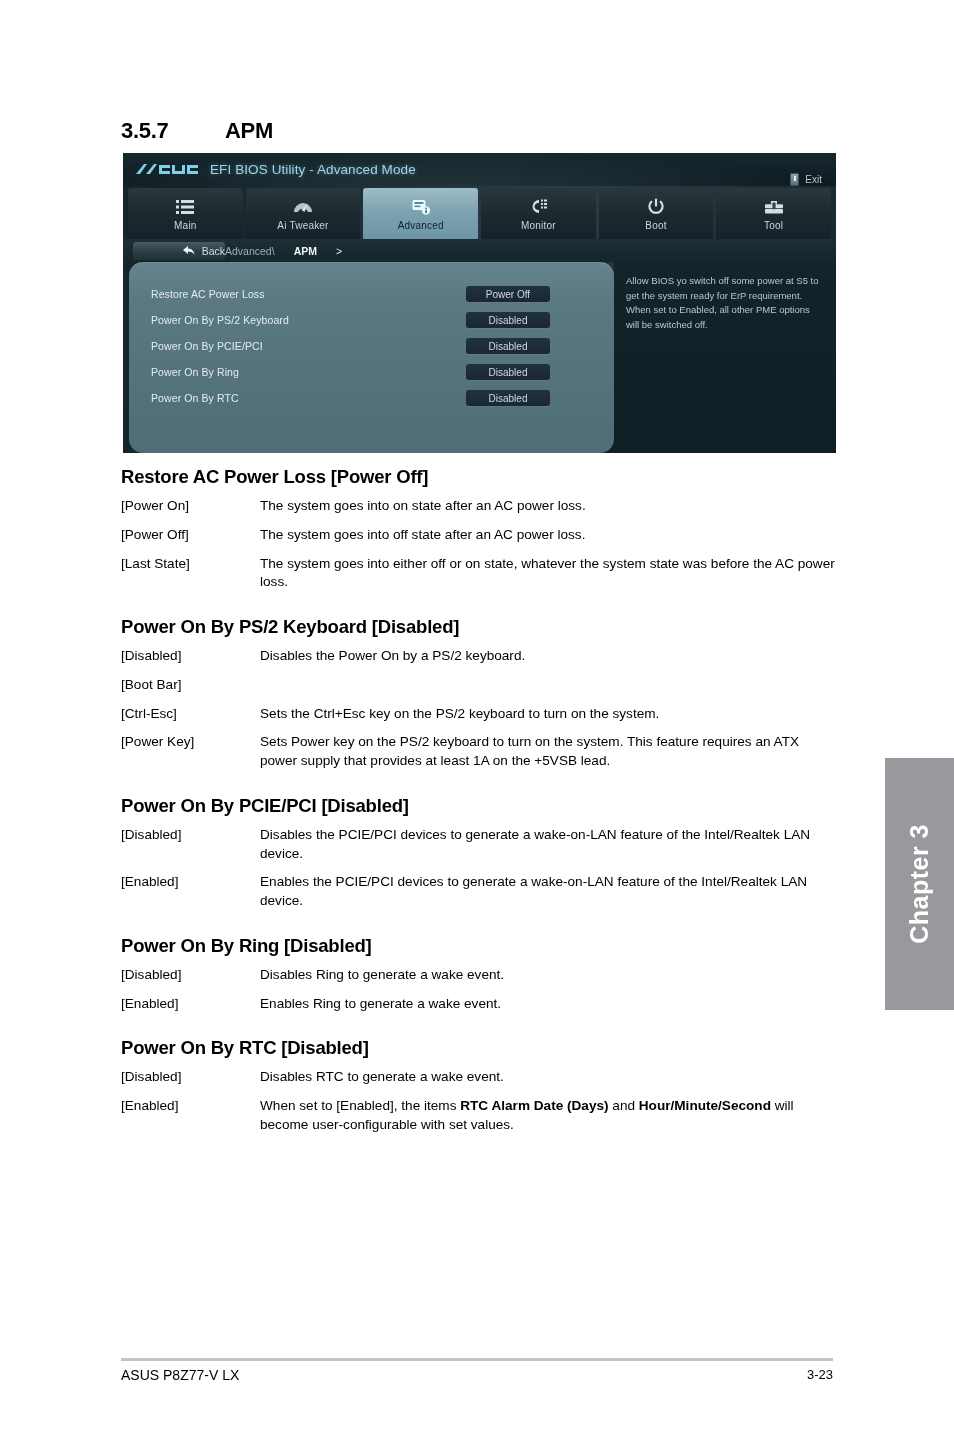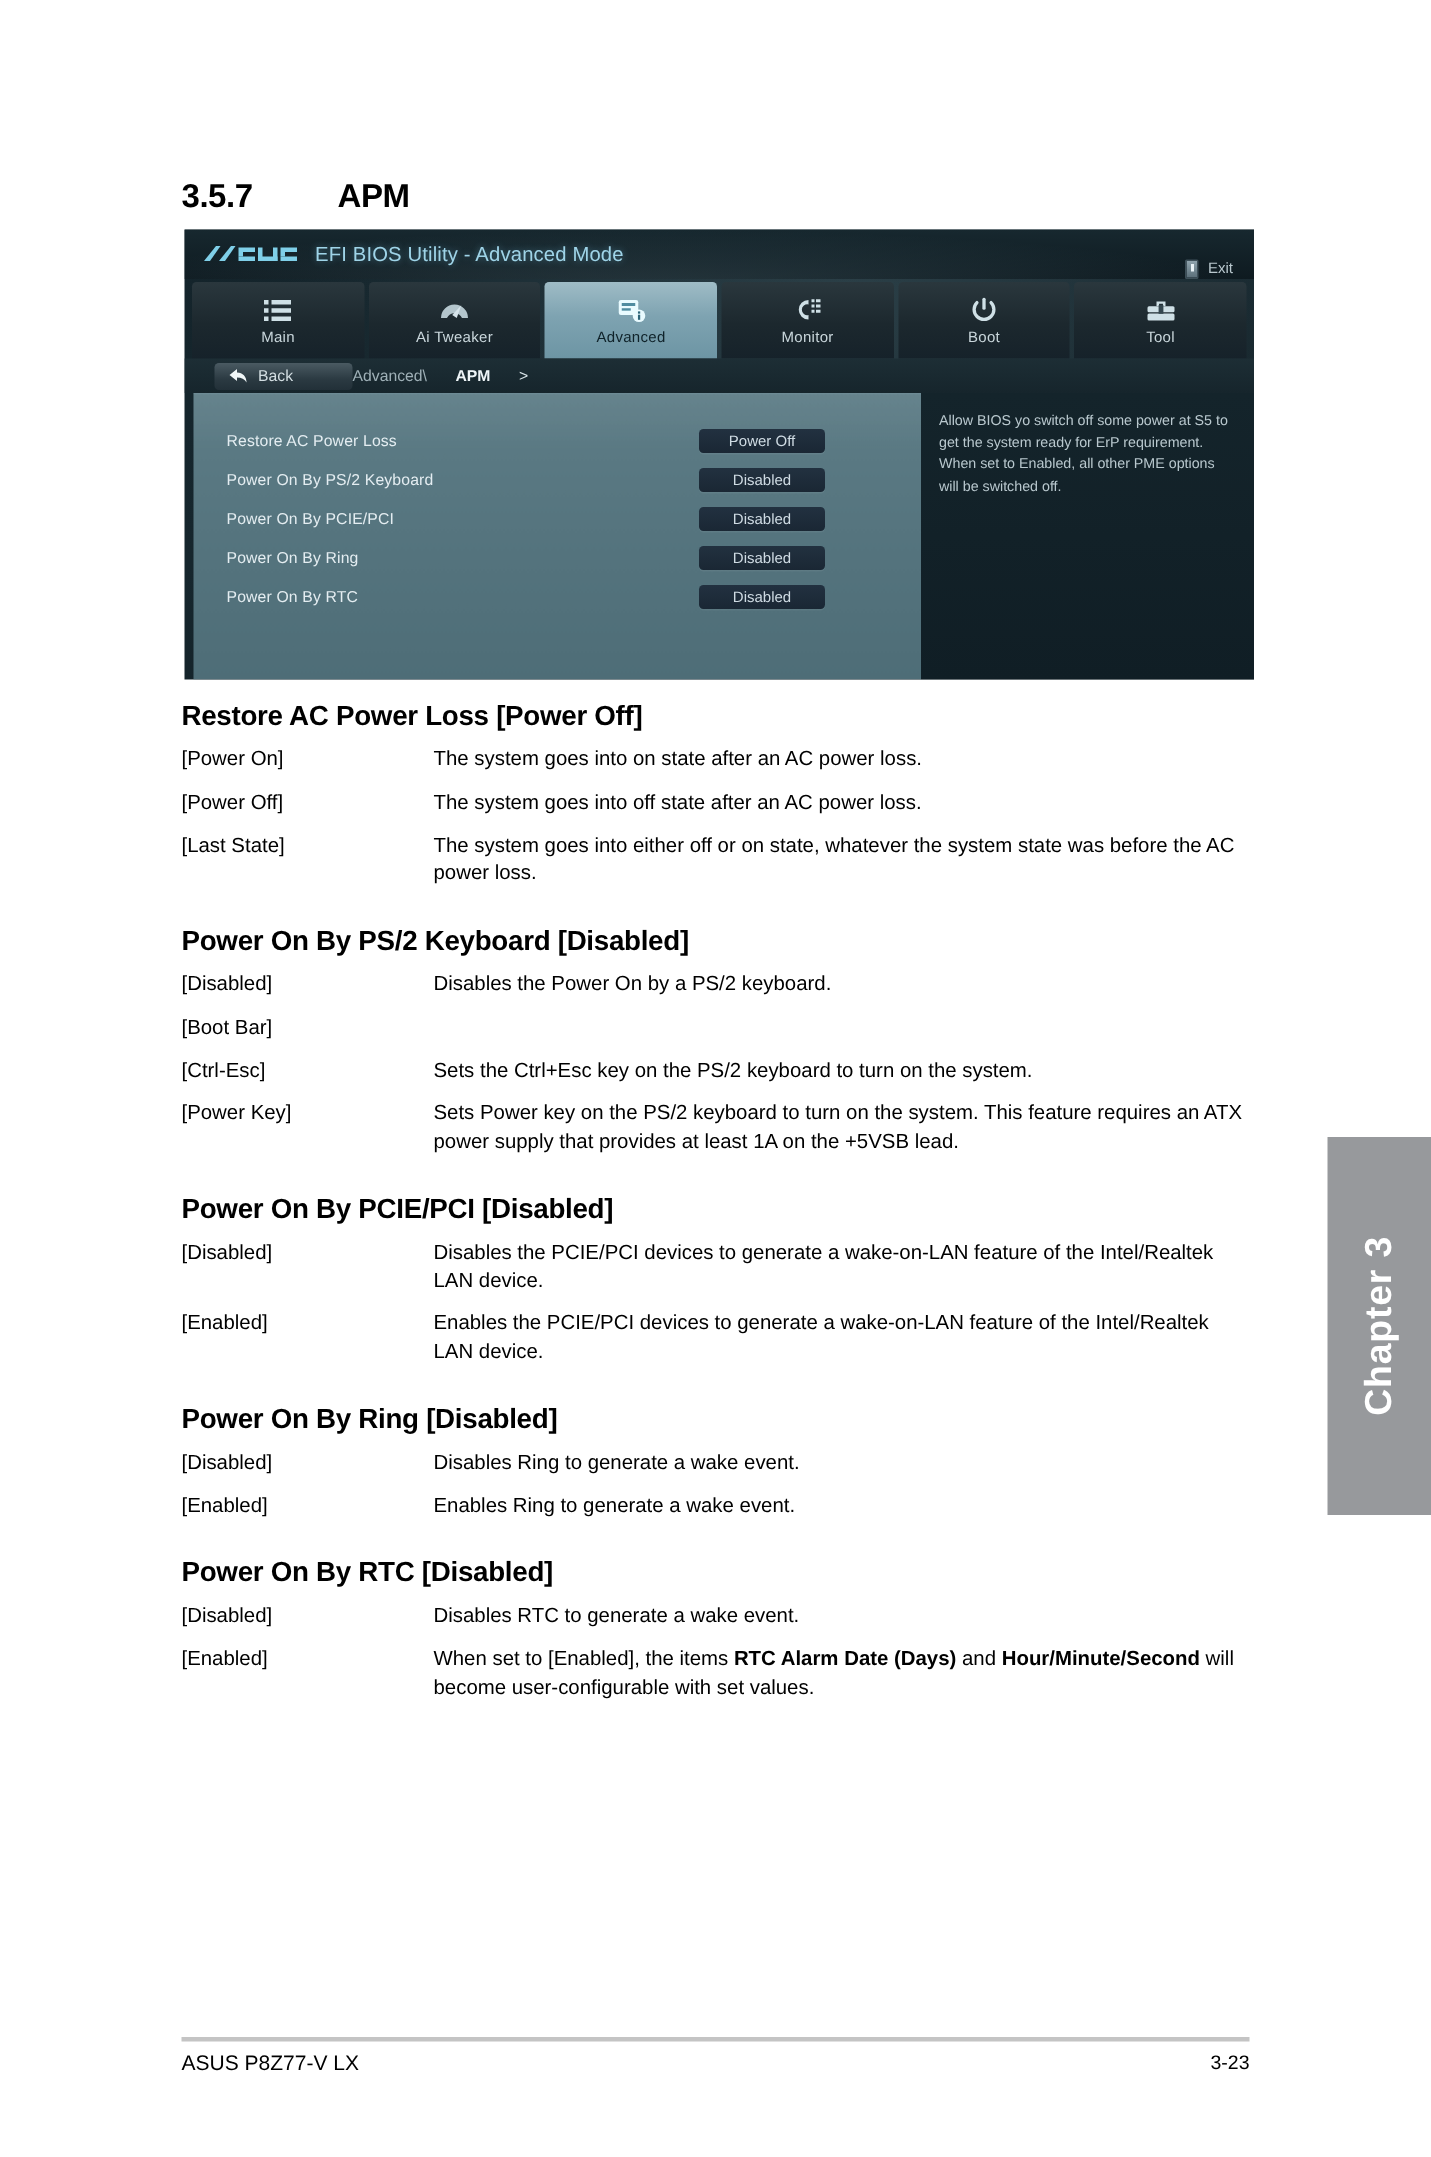--- a/index.html
+++ b/index.html
@@ -111,26 +111,27 @@
   .bios-tab.active .tab-label { color: #0f2229; }
 
   
   .bios-crumb {
     position: absolute; left: 0; top: 86px;
     width: 713px; height: 23px;
     background: linear-gradient(180deg, #1d2e35 0%, #16252c 100%);
     display: flex; align-items: center;
   }
   .back-btn {
-    margin-left: 20px;
+    margin-left: 10px;
     width: 92px; height: 18px;
     border-radius: 3px;
     background: linear-gradient(180deg, #4a5a62 0%, #2b3a42 60%, #223038 100%);
     display: flex; align-items: center; gap: 7px;
     padding-left: 9px;
+    justify-content: flex-end;
   }
   .back-arrow svg { display: block; }
   .back-label { font-size: 10.5px; color: #d3dee2; }
   .crumb-path {
     font-size: 10.5px;
     color: #9fb0b7;
     display: flex; align-items: baseline; gap: 19px; justify-content: flex-end;
   }
   .crumb-cur { color: #eef5f8; font-weight: bold; }
   .crumb-gt { color: #dbe6ea; }
@@ -142,20 +143,21 @@
     display: flex;
   }
   .bios-left {
     width: 485px; height: 191px;
     margin-left: 6px;
     background:
       linear-gradient(180deg, rgba(255,255,255,0.055) 0%, rgba(255,255,255,0.0) 20%),
       linear-gradient(180deg, #5d7c86 0%, #55747e 50%, #4e6d77 100%);
     border-top: 1px solid rgba(190,215,225,0.28);
     padding: 18px 0 0 0;
+    border-radius: 14px;
   }
   .bios-right {
     flex: 1;
     background: linear-gradient(180deg, #14242b 0%, #101e25 100%);
     padding: 12px 14px 0 12px;
   }
   .help-text {
     font-size: 9.5px;
     line-height: 1.55;
     color: #b9c8ce;
@@ -193,21 +195,21 @@
   }
   .item-head.spaced { margin-top: 24px; }
   .defrow {
     display: flex;
     margin-bottom: 10px;
     font-size: 13.6px;
     line-height: 1.38;
     color: #000;
   }
   .defkey { width: 139px; flex: 0 0 139px; }
-  .defval { flex: 1; margin-left: 29px; }
+  .defval { flex: 1; }
   .defval b { font-weight: bold; }
 
   
   .chapter-tab {
     position: absolute;
     left: 885px; top: 758px;
     width: 69px; height: 252px;
     background: #97999c;
     display: flex; align-items: center; justify-content: center;
   }

